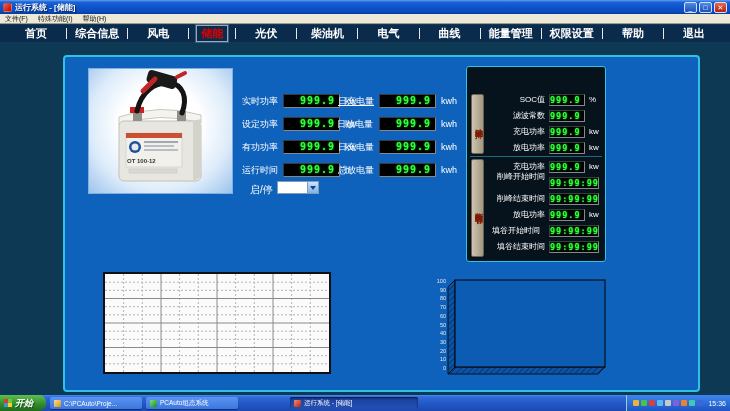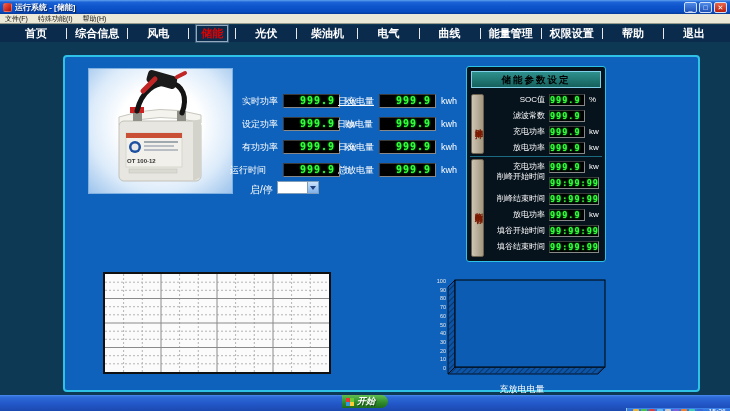--- a/index.html
+++ b/index.html
@@ -78,21 +78,21 @@
   .sec-divider { position:absolute; left:3px; top:154px; width:132px; height:1px; background:#2EC2E6; opacity:.5; }
 
   
   .chart-left { position:absolute; left:103px; top:272px; width:228px; height:102px;
     background:#FBFBFB; border:2px solid #101010; }
   .chart-label { position:absolute; color:#fff; font-size:9px; text-align:center; }
   .chart-right { position:absolute; left:433px; top:277px; width:178px; height:100px; }
 
   
   .taskbar { position:absolute; left:0; top:395px; width:730px; height:16px;
-    background:linear-gradient(180deg,#4A8CF0 0%,#2E6BD8 12%,#2257C8 55%,#1C49B0 100%); display:flex; align-items:center;flex-direction:column; }
+    background:linear-gradient(180deg,#4A8CF0 0%,#2E6BD8 12%,#2257C8 55%,#1C49B0 100%); display:flex; align-items:center; }
   .startbtn { width:46px; height:16px; border-radius:0 7px 7px 0;
     background:linear-gradient(180deg,#5FBF4F 0%,#2E8A2A 60%,#1F6B1E 100%);
     display:flex; align-items:center; gap:3px; padding-left:4px;
     color:#fff; font-size:9px; font-weight:bold; font-style:italic; text-shadow:1px 1px 1px #0007; }
   .flag { width:8px; height:8px; display:grid; grid-template-columns:4px 4px; grid-template-rows:4px 4px; }
   .flag i:nth-child(1){background:#E33;} .flag i:nth-child(2){background:#6C3;}
   .flag i:nth-child(3){background:#39D;} .flag i:nth-child(4){background:#FC3;}
   .taskbtn { height:12px; margin-left:4px; border-radius:2px; background:linear-gradient(180deg,#5A94F2,#3B77E0);
     box-shadow:0 1px 1px #0006; display:flex; align-items:center; gap:3px; padding:0 4px;
     color:#fff; font-size:6.5px; white-space:nowrap; overflow:hidden; }
@@ -183,21 +183,21 @@
   <div class="unit" style="left:345px;top:94px;">kw</div>
 
   <div class="mlabel" style="left:240px;top:117px;">设定功率</div>
   <div class="led" style="left:283px;top:117px;width:57px;">999.9</div>
   <div class="unit" style="left:345px;top:117px;">kw</div>
 
   <div class="mlabel" style="left:240px;top:140px;">有功功率</div>
   <div class="led" style="left:283px;top:140px;width:57px;">999.9</div>
   <div class="unit" style="left:345px;top:140px;">kw</div>
 
-  <div class="mlabel" style="left:228px;top:163px;">运行时间</div>
+  <div class="mlabel" style="left:240px;top:163px;">运行时间</div>
   <div class="led" style="left:283px;top:163px;width:57px;">999.9</div>
   <div class="unit" style="left:345px;top:163px;">h</div>
 
   <div class="mlabel" style="left:336px;top:94px;text-decoration:underline;">日充电量</div>
   <div class="led" style="left:379px;top:94px;width:57px;">999.9</div>
   <div class="unit" style="left:441px;top:94px;">kwh</div>
 
   <div class="mlabel" style="left:336px;top:117px;text-align:center;">日放电量</div>
   <div class="led" style="left:379px;top:117px;width:57px;">999.9</div>
   <div class="unit" style="left:441px;top:117px;">kwh</div>
@@ -212,21 +212,20 @@
 
   <div class="ctl-label">启/停</div>
   <div class="dropdown">
     <div class="val"></div>
     <div class="dd-btn">
       <div class="dd-arrow"></div>
     </div>
   </div>
 
   <div class="settings">
-    <div class="settings-header">储能参数设定</div>
     <div class="vstrip" style="top:27px;height:60px;">波动平抑</div>
     <div class="vstrip" style="top:92px;height:98px;">削峰填谷</div>
     <div class="sec-divider" style="top:89px;"></div>
 
     <div class="slabel" style="left:20px;top:27px;">SOC值</div>
     <div class="led sled" style="left:82px;top:27px;width:36px;">999.9</div>
     <div class="unit sunit" style="left:122px;top:27px;">%</div>
 
     <div class="slabel" style="left:20px;top:43px;">滤波常数</div>
     <div class="led sled" style="left:82px;top:43px;width:36px;">999.9</div>
@@ -246,21 +245,21 @@
     <div class="slabel" style="left:20px;top:104px;">削峰开始时间</div>
     <div class="led sled" style="left:82px;top:110px;width:50px;">99:99:99</div>
 
     <div class="slabel" style="left:20px;top:126px;">削峰结束时间</div>
     <div class="led sled" style="left:82px;top:126px;width:50px;">99:99:99</div>
 
     <div class="slabel" style="left:20px;top:142px;">放电功率</div>
     <div class="led sled" style="left:82px;top:142px;width:36px;">999.9</div>
     <div class="unit sunit" style="left:122px;top:142px;">kw</div>
 
-    <div class="slabel" style="left:20px;top:158px;">填谷开始时间</div>
+    <div class="slabel" style="left:20px;top:158px;text-align:center;">填谷开始时间</div>
     <div class="led sled" style="left:82px;top:158px;width:50px;">99:99:99</div>
 
     <div class="slabel" style="left:20px;top:174px;">填谷结束时间</div>
     <div class="led sled" style="left:82px;top:174px;width:50px;">99:99:99</div>
   </div>
 
   <div class="chart-left">
     <svg width="224" height="98" viewBox="0 0 224 98">
       <g stroke="#B4B4B4" stroke-width="1" stroke-dasharray="2,2">
         <line x1="18.6" y1="0" x2="18.6" y2="98"></line>
@@ -312,21 +311,20 @@
         <text x="13" y="40.8">60</text>
         <text x="13" y="49.5">50</text>
         <text x="13" y="58.2">40</text>
         <text x="13" y="66.9">30</text>
         <text x="13" y="75.6">20</text>
         <text x="13" y="84.3">10</text>
         <text x="13" y="93">0</text>
       </g>
     </svg>
   </div>
-  <div class="chart-label" style="left:433px;top:383px;width:178px;">充放电电量</div>
 
   <div class="taskbar">
     <div class="startbtn">
       <div class="flag">
           <i></i>
           <i></i>
           <i></i>
           <i></i>
         </div>
       <span>开始</span>

